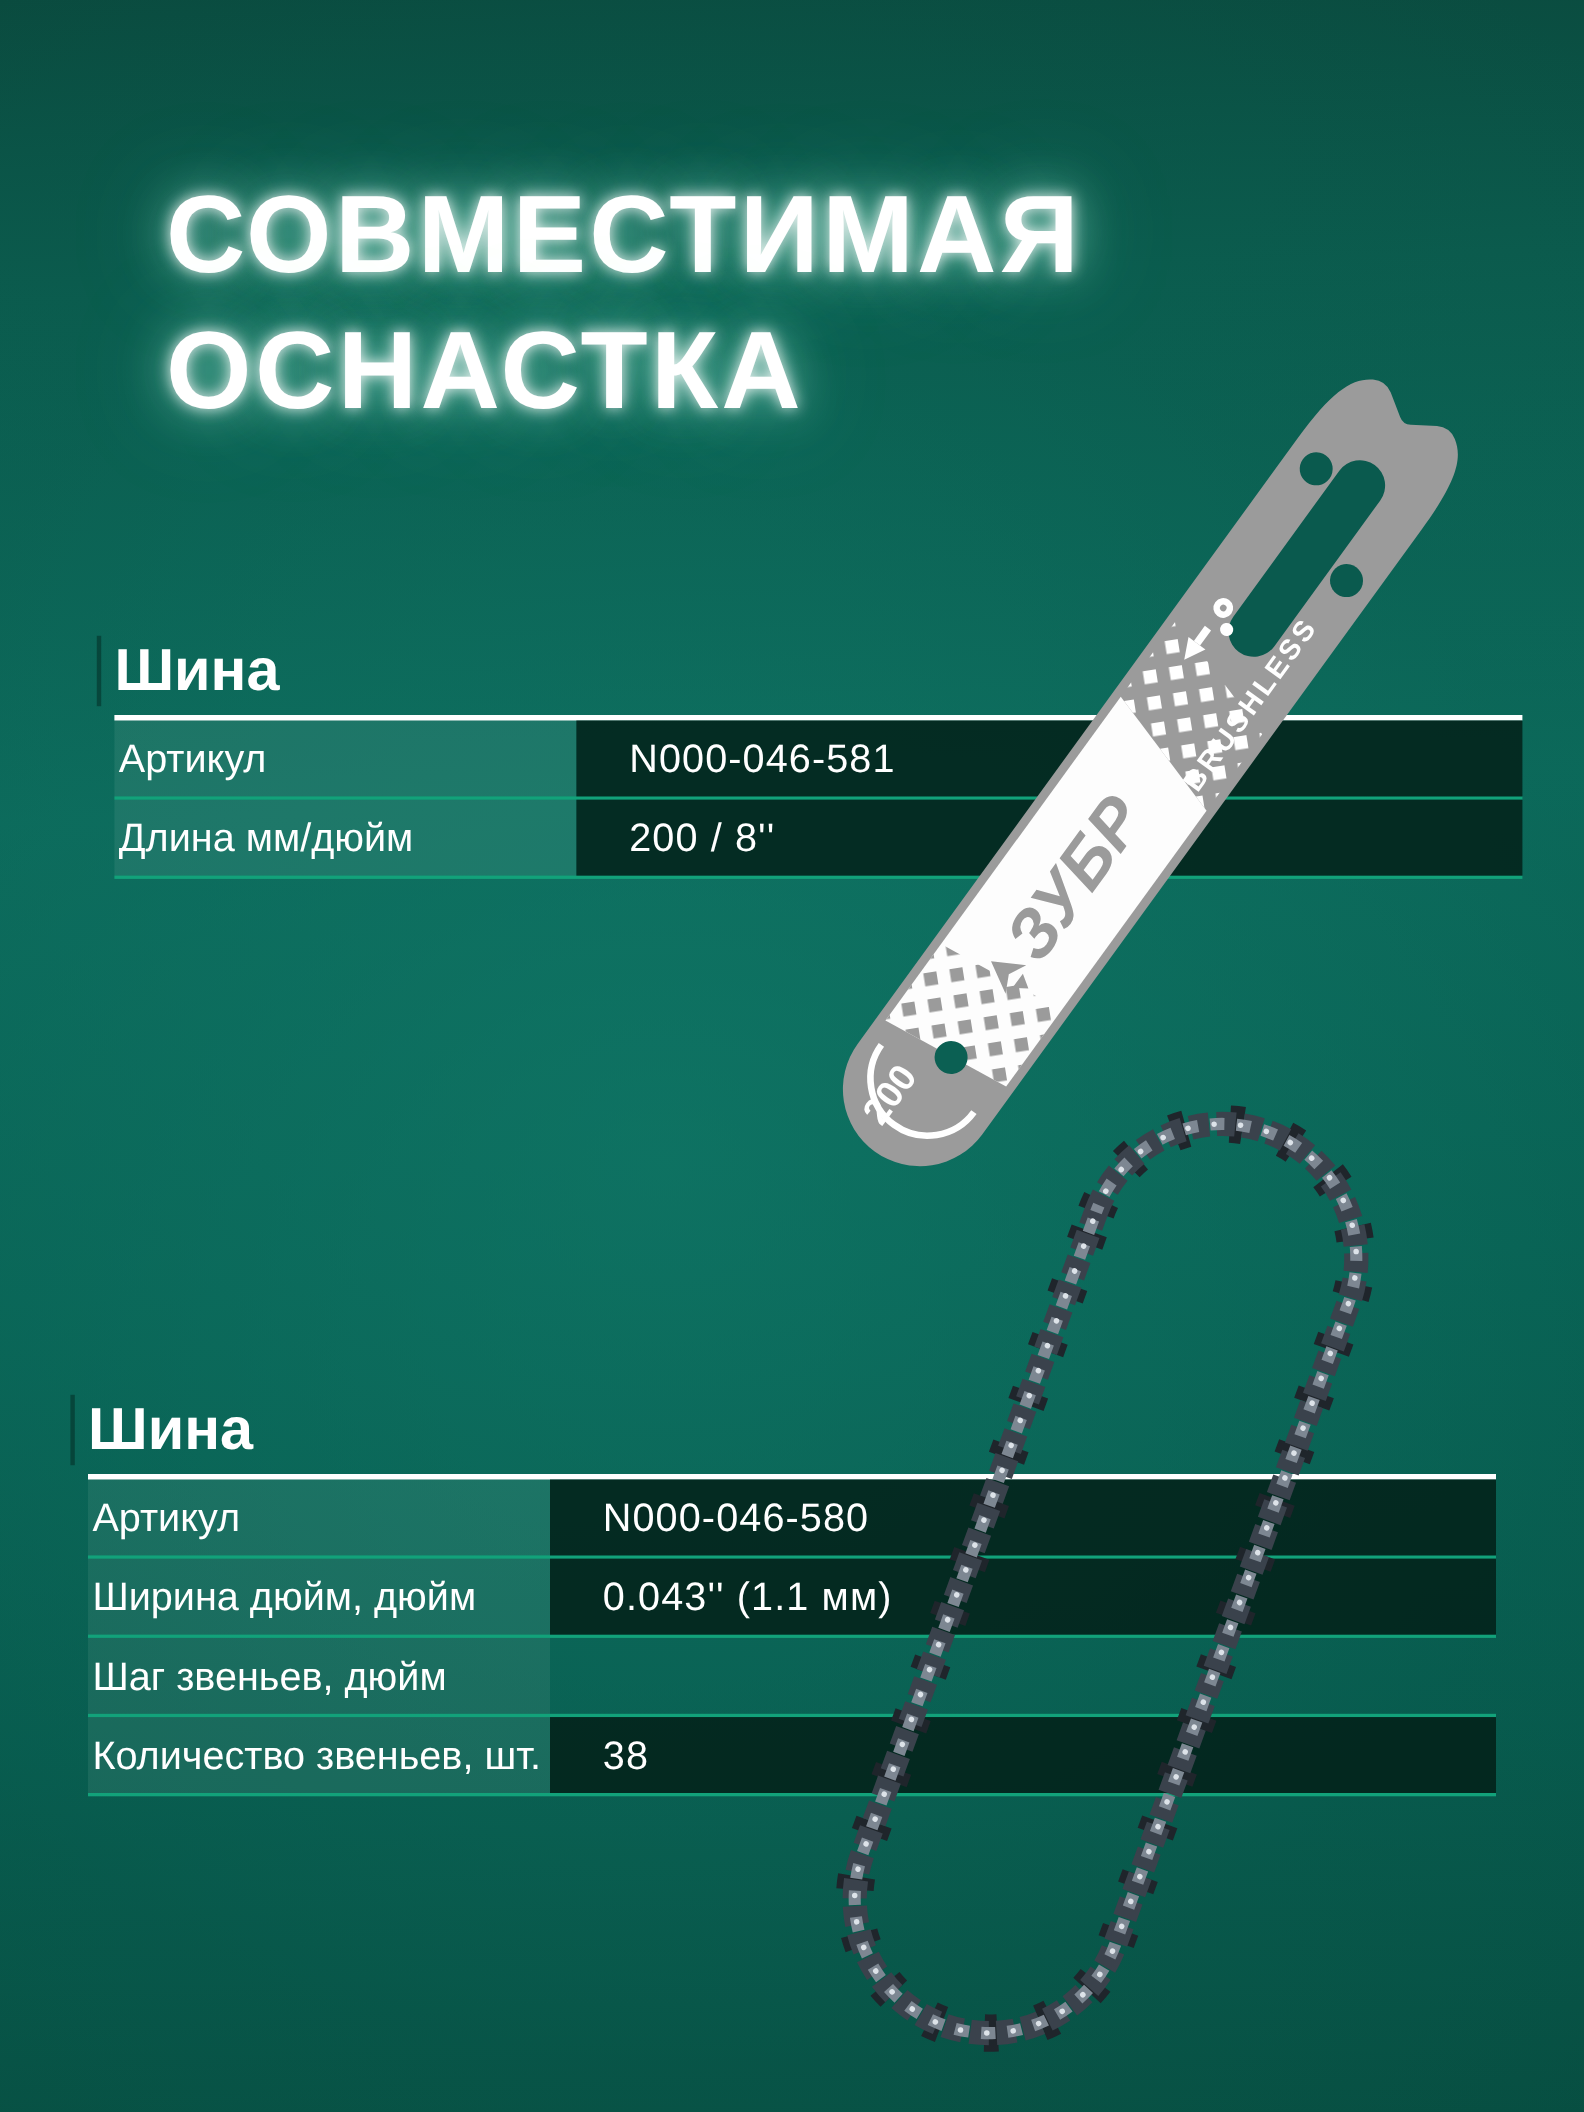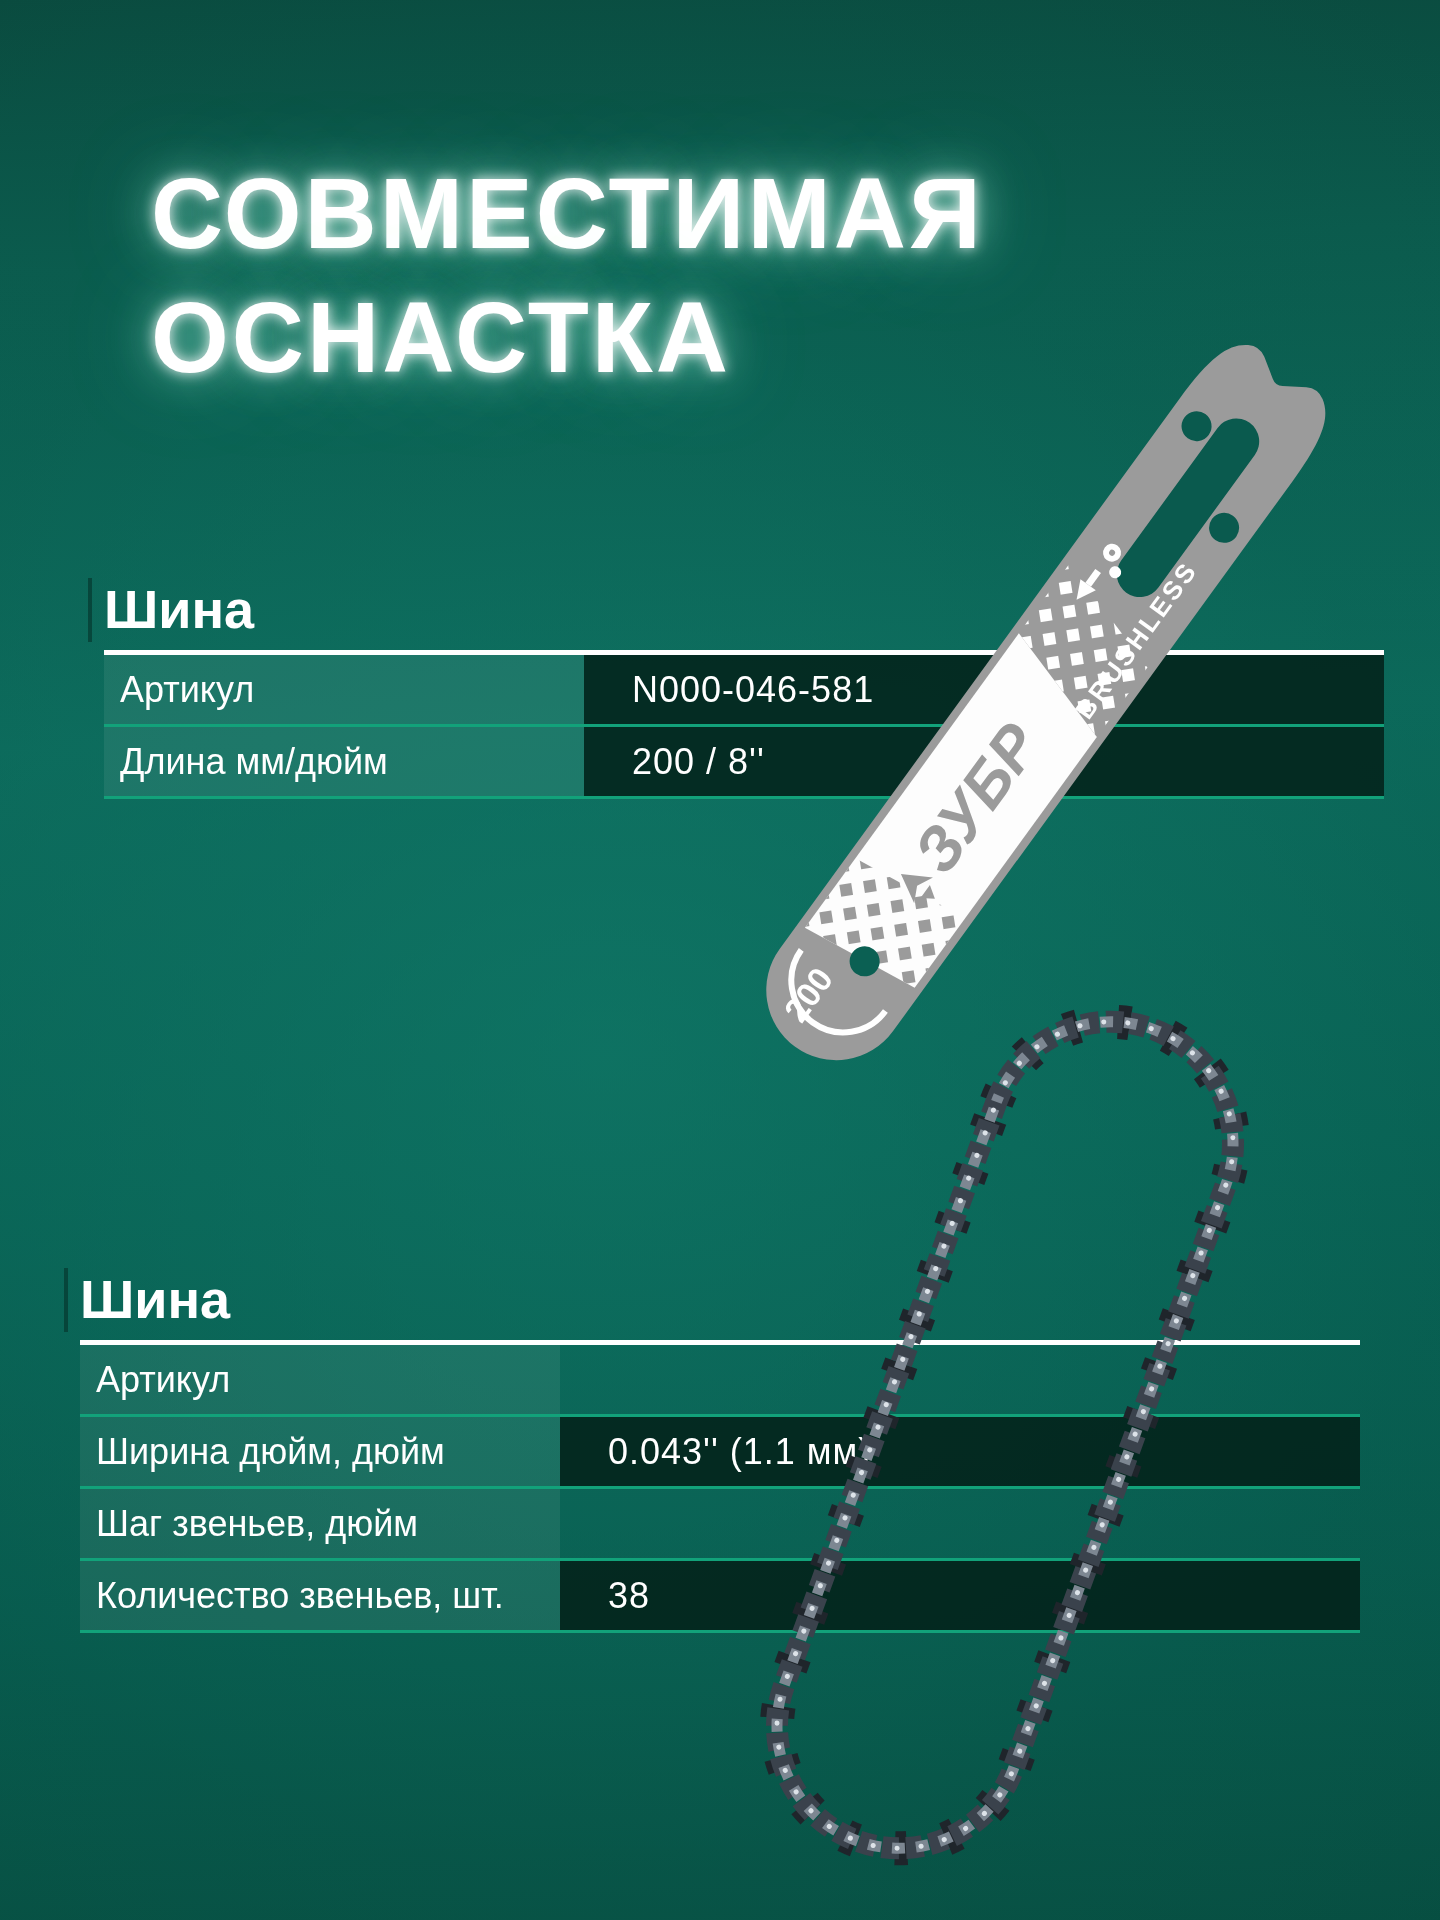--- a/index.html
+++ b/index.html
@@ -25,21 +25,21 @@
   .spec-bar{top:578px;margin-left:24px;}
   .spec-chain{top:1268px;}
   .spec h2{
     margin:0 0 8px -16px;padding:4px 0 6px 12px;
     border-left:4px solid rgba(4,44,37,0.55);
     color:#ffffff;font-size:54px;font-weight:bold;line-height:1.0;
   }
   .rule{height:5px;background:#ffffff;}
   .row{display:flex;height:72px;box-sizing:border-box;border-bottom:3px solid #12a27a;}
   .cell{display:flex;align-items:center;color:#ffffff;font-size:36px;font-weight:400;}
-  .cell.label{width:480px;box-sizing:border-box;padding-left:16px;background:rgba(235,255,248,0.075);}
+  .cell.label{width:420px;box-sizing:border-box;padding-left:4px;background:rgba(235,255,248,0.075);}
   .cell.value{flex:1;box-sizing:border-box;padding-left:48px;background:rgba(3,27,20,0.80);letter-spacing:1px;}
   .art{position:absolute;z-index:20;}
   svg text{font-family:"Liberation Sans", sans-serif;}
 </style>
 </head>
 <body>
 
 <div class="bg"></div>
 
 <h1 class="title">
@@ -58,20 +58,21 @@
     <div class="cell label">Длина мм/дюйм</div>
     <div class="cell value">200 / 8''</div>
   </div>
 </section>
 
 <section class="spec spec-chain">
   <h2>Шина</h2>
   <div class="rule"></div>
   <div class="row">
     <div class="cell label">Артикул</div>
+    <div class="cell value">N000-046-580</div>
   </div>
   <div class="row">
     <div class="cell label">Ширина дюйм, дюйм</div>
     <div class="cell value">0.043'' (1.1 мм)</div>
   </div>
   <div class="row">
     <div class="cell label">Шаг звеньев, дюйм</div>
   </div>
   <div class="row">
     <div class="cell label">Количество звеньев, шт.</div>

